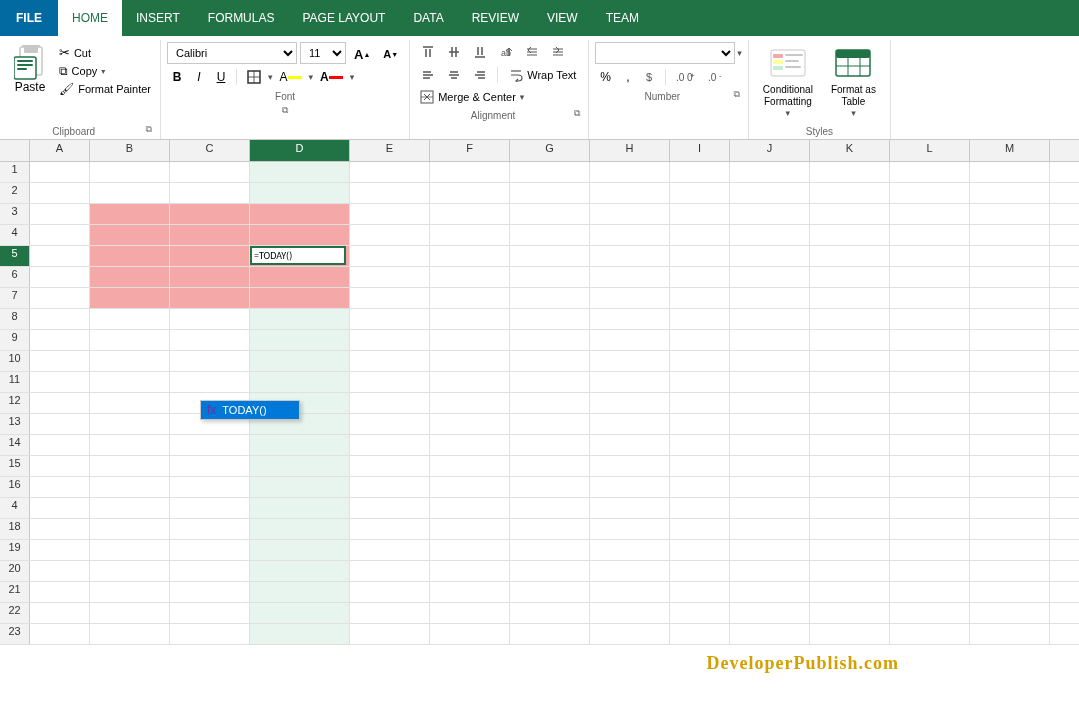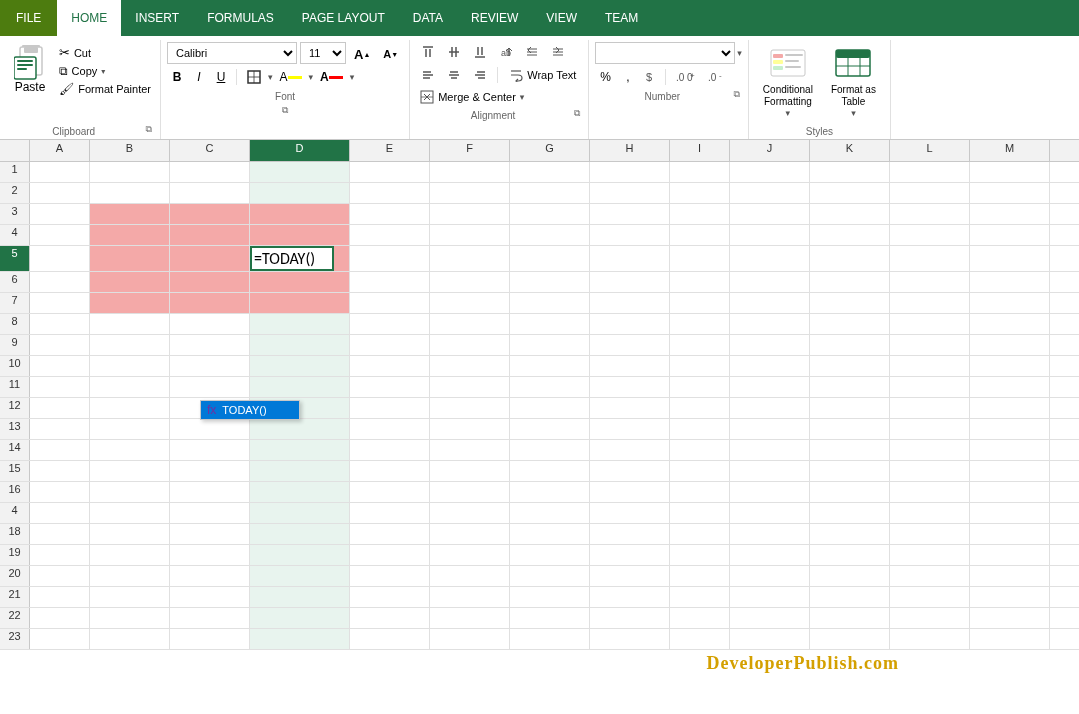--- a/index.html
+++ b/index.html
@@ -19,24 +19,24 @@
       color: #fff;
       font-size: 12px;
       cursor: pointer;
       font-weight: 500;
     }
     .ribbon-tab.active {
       background: #fff;
       color: #217346;
     }
     .ribbon-tab-file {
-      background: #4d7c0f;
+      background: #0369a1;
       color: #fff;
       padding: 0 16px;
-      font-weight: normal;
+      font-weight: bold;
     }
 
     
     .ribbon-body {
       background: #fff;
       border-bottom: 1px solid #c8c8c8;
       display: flex;
       align-items: stretch;
       padding: 4px 0 0 0;
       min-height: 90px;
@@ -286,26 +286,26 @@
     .w-col-h { width: 80px; min-width: 80px; }
     .w-col-i { width: 60px; min-width: 60px; }
     .w-col-j { width: 80px; min-width: 80px; }
     .w-col-k { width: 80px; min-width: 80px; }
     .w-col-l { width: 80px; min-width: 80px; }
     .w-col-m { width: 80px; min-width: 80px; }
 
     
     .cell-formula {
       font-family: Calibri, sans-serif;
-      font-size: 16px;
+      font-size: 10px;
       border: 2px solid #217346;
       background: #fff;
       padding: 1px 2px;
       outline: none;
-      width: 84px;
+      width: 96px;
       position: relative;
     }
 
     
     .autocomplete-dropdown {
       position: absolute;
       background: #fff;
       border: 1px solid #c8c8c8;
       box-shadow: 2px 2px 4px rgba(0,0,0,0.2);
       z-index: 100;

